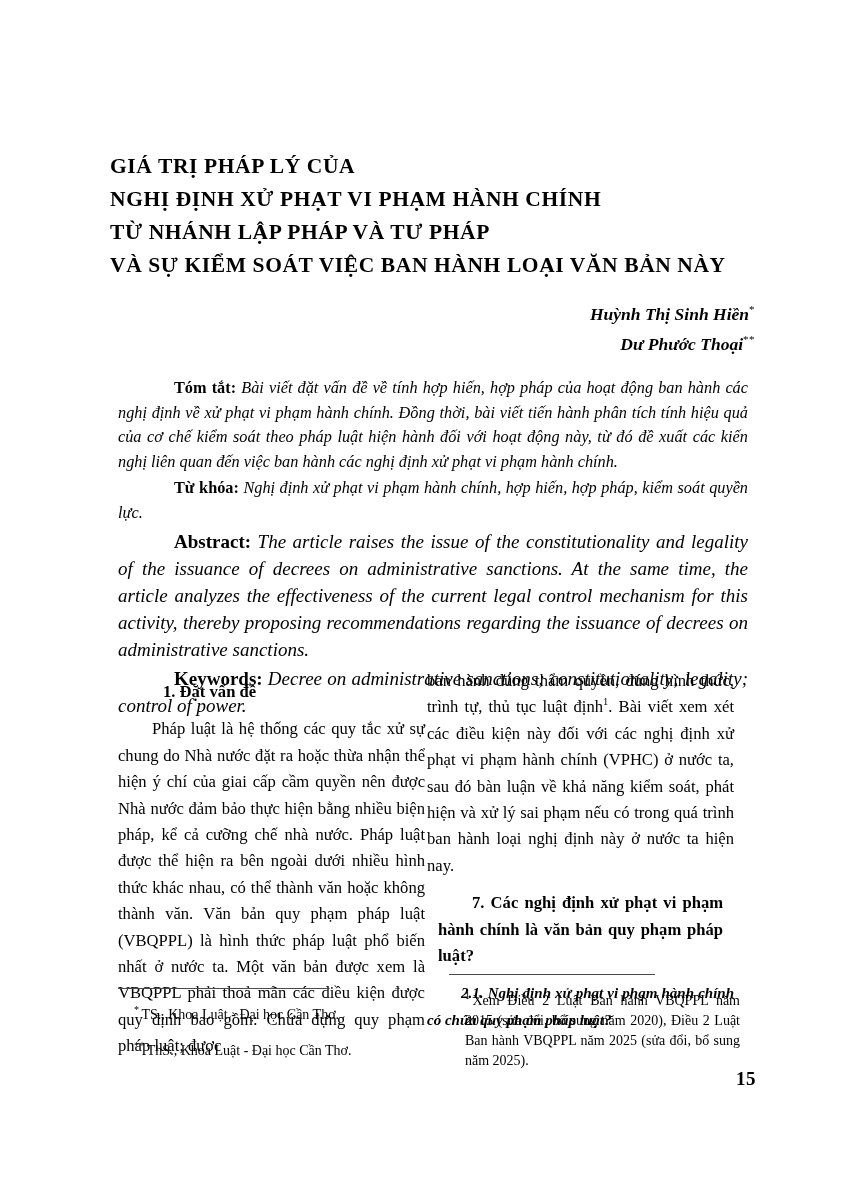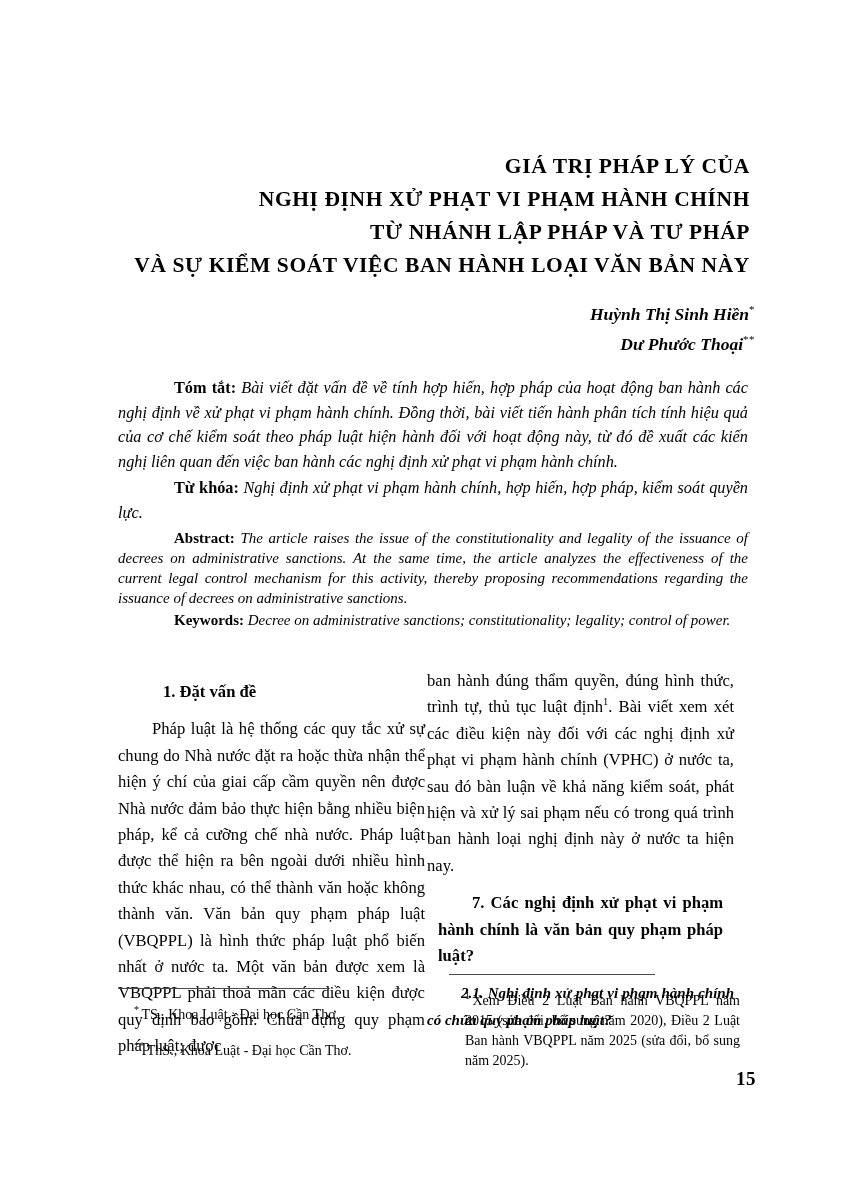--- a/index.html
+++ b/index.html
@@ -21,21 +21,21 @@
     overflow: hidden;
     box-sizing: border-box;
   }
 
   
   .title-block {
     position: absolute;
     left: 110px;
     top: 150px;
     width: 640px;
-    text-align: right;
+    text-align: left;
   }
   .title-line {
     font-family: "Liberation Serif", "DejaVu Serif", serif;
     font-weight: bold;
     font-size: 21.5px;
     letter-spacing: 0.6px;
     line-height: 33px;
     white-space: nowrap;
   }
 
@@ -79,22 +79,22 @@
     font-style: italic;
     text-indent: 56px;
     margin: 0 0 0 0;
   }
   .para-just + .para-just { margin-top: 2px; }
   .para-just .lbl {
     font-weight: bold;
     font-style: normal;
   }
   .para-just.en {
-    font-size: 15px;
-    line-height: 20px;
+    font-size: 19px;
+    line-height: 27px;
   }
 
   
   .col {
     position: absolute;
     top: 668px;
     width: 307px;
   }
   .col-left  { left: 118px; }
   .col-right { left: 427px; }

